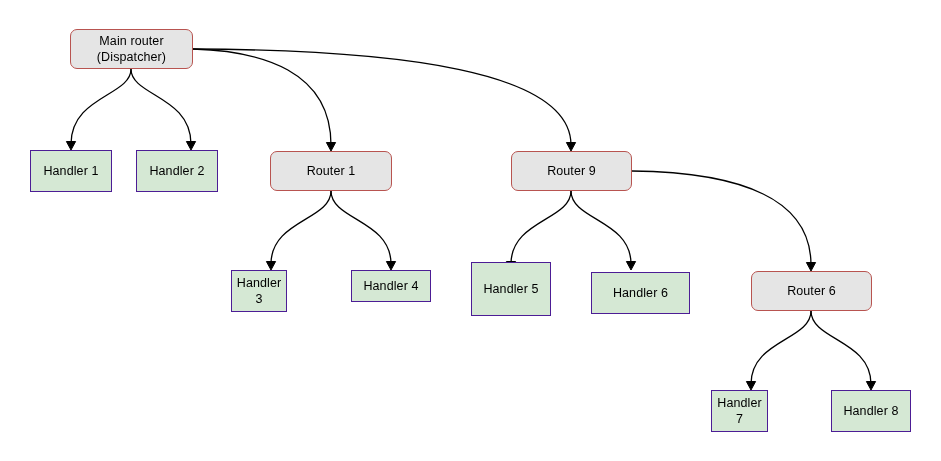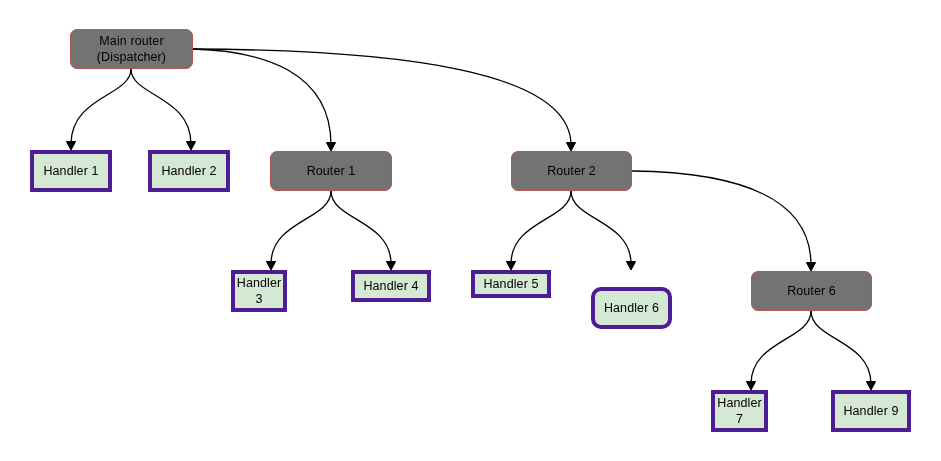--- a/index.html
+++ b/index.html
@@ -32,27 +32,27 @@
     align-items: center;
     justify-content: center;
     text-align: center;
     font-size: 12.5px;
     line-height: 1.28;
     color: #000000;
     letter-spacing: 0.1px;
     white-space: pre-line;
   }
   .node.router {
-    background: #737373;
+    background: #e5e5e5;
     border: 1px solid #b85450;
     border-radius: 7px;
   }
   .node.handler {
     background: #d5e8d4;
-    border: 4px solid #4c1d95;
+    border: 1px solid #4c1d95;
     border-radius: 0;
   }
   .edge-path {
     fill: none;
     stroke: #000000;
     stroke-width: 1.3px;
     stroke-linecap: round;
     stroke-linejoin: round;
   }
   .arrow-head {
@@ -111,25 +111,25 @@
       <g>
         <path class="edge-path" d="M 811 311 C 811 340 871 340 871 384"></path>
         <path class="arrow-head" d="M 871 390 L 866.4 381.5 L 875.6 381.5 Z"></path>
       </g>
     </svg>
 
   <div id="node-layer">
       <div class="node router" style="left: 70px; top: 29px; width: 123px; height: 40px;">Main router
 (Dispatcher)</div>
       <div class="node handler" style="left: 30px; top: 150px; width: 82px; height: 42px;">Handler 1</div>
-      <div class="node handler" style="left: 148px; top: 150px; width: 82px; height: 42px;">Handler 2</div>
+      <div class="node handler" style="left: 136px; top: 150px; width: 82px; height: 42px;">Handler 2</div>
       <div class="node router" style="left: 270px; top: 151px; width: 122px; height: 40px;">Router 1</div>
-      <div class="node router" style="left: 511px; top: 151px; width: 121px; height: 40px;">Router 2</div>
+      <div class="node router" style="left: 511px; top: 151px; width: 121px; height: 40px;">Router 9</div>
       <div class="node handler" style="left: 231px; top: 270px; width: 56px; height: 42px;">Handler 3</div>
       <div class="node handler" style="left: 351px; top: 270px; width: 80px; height: 32px;">Handler 4</div>
-      <div class="node handler" style="left: 471px; top: 270px; width: 80px; height: 28px;">Handler 5</div>
-      <div class="node handler" style="left: 591px; top: 287px; width: 81px; height: 42px; border-radius: 10px;">Handler 6</div>
+      <div class="node handler" style="left: 471px; top: 262px; width: 80px; height: 54px;">Handler 5</div>
+      <div class="node handler" style="left: 591px; top: 272px; width: 99px; height: 42px;">Handler 6</div>
       <div class="node router" style="left: 751px; top: 271px; width: 121px; height: 40px;">Router 6</div>
       <div class="node handler" style="left: 711px; top: 390px; width: 57px; height: 42px;">Handler 7</div>
-      <div class="node handler" style="left: 831px; top: 390px; width: 80px; height: 42px;">Handler 9</div>
+      <div class="node handler" style="left: 831px; top: 390px; width: 80px; height: 42px;">Handler 8</div>
     </div>
 
 </div>
 
 </body></html>

